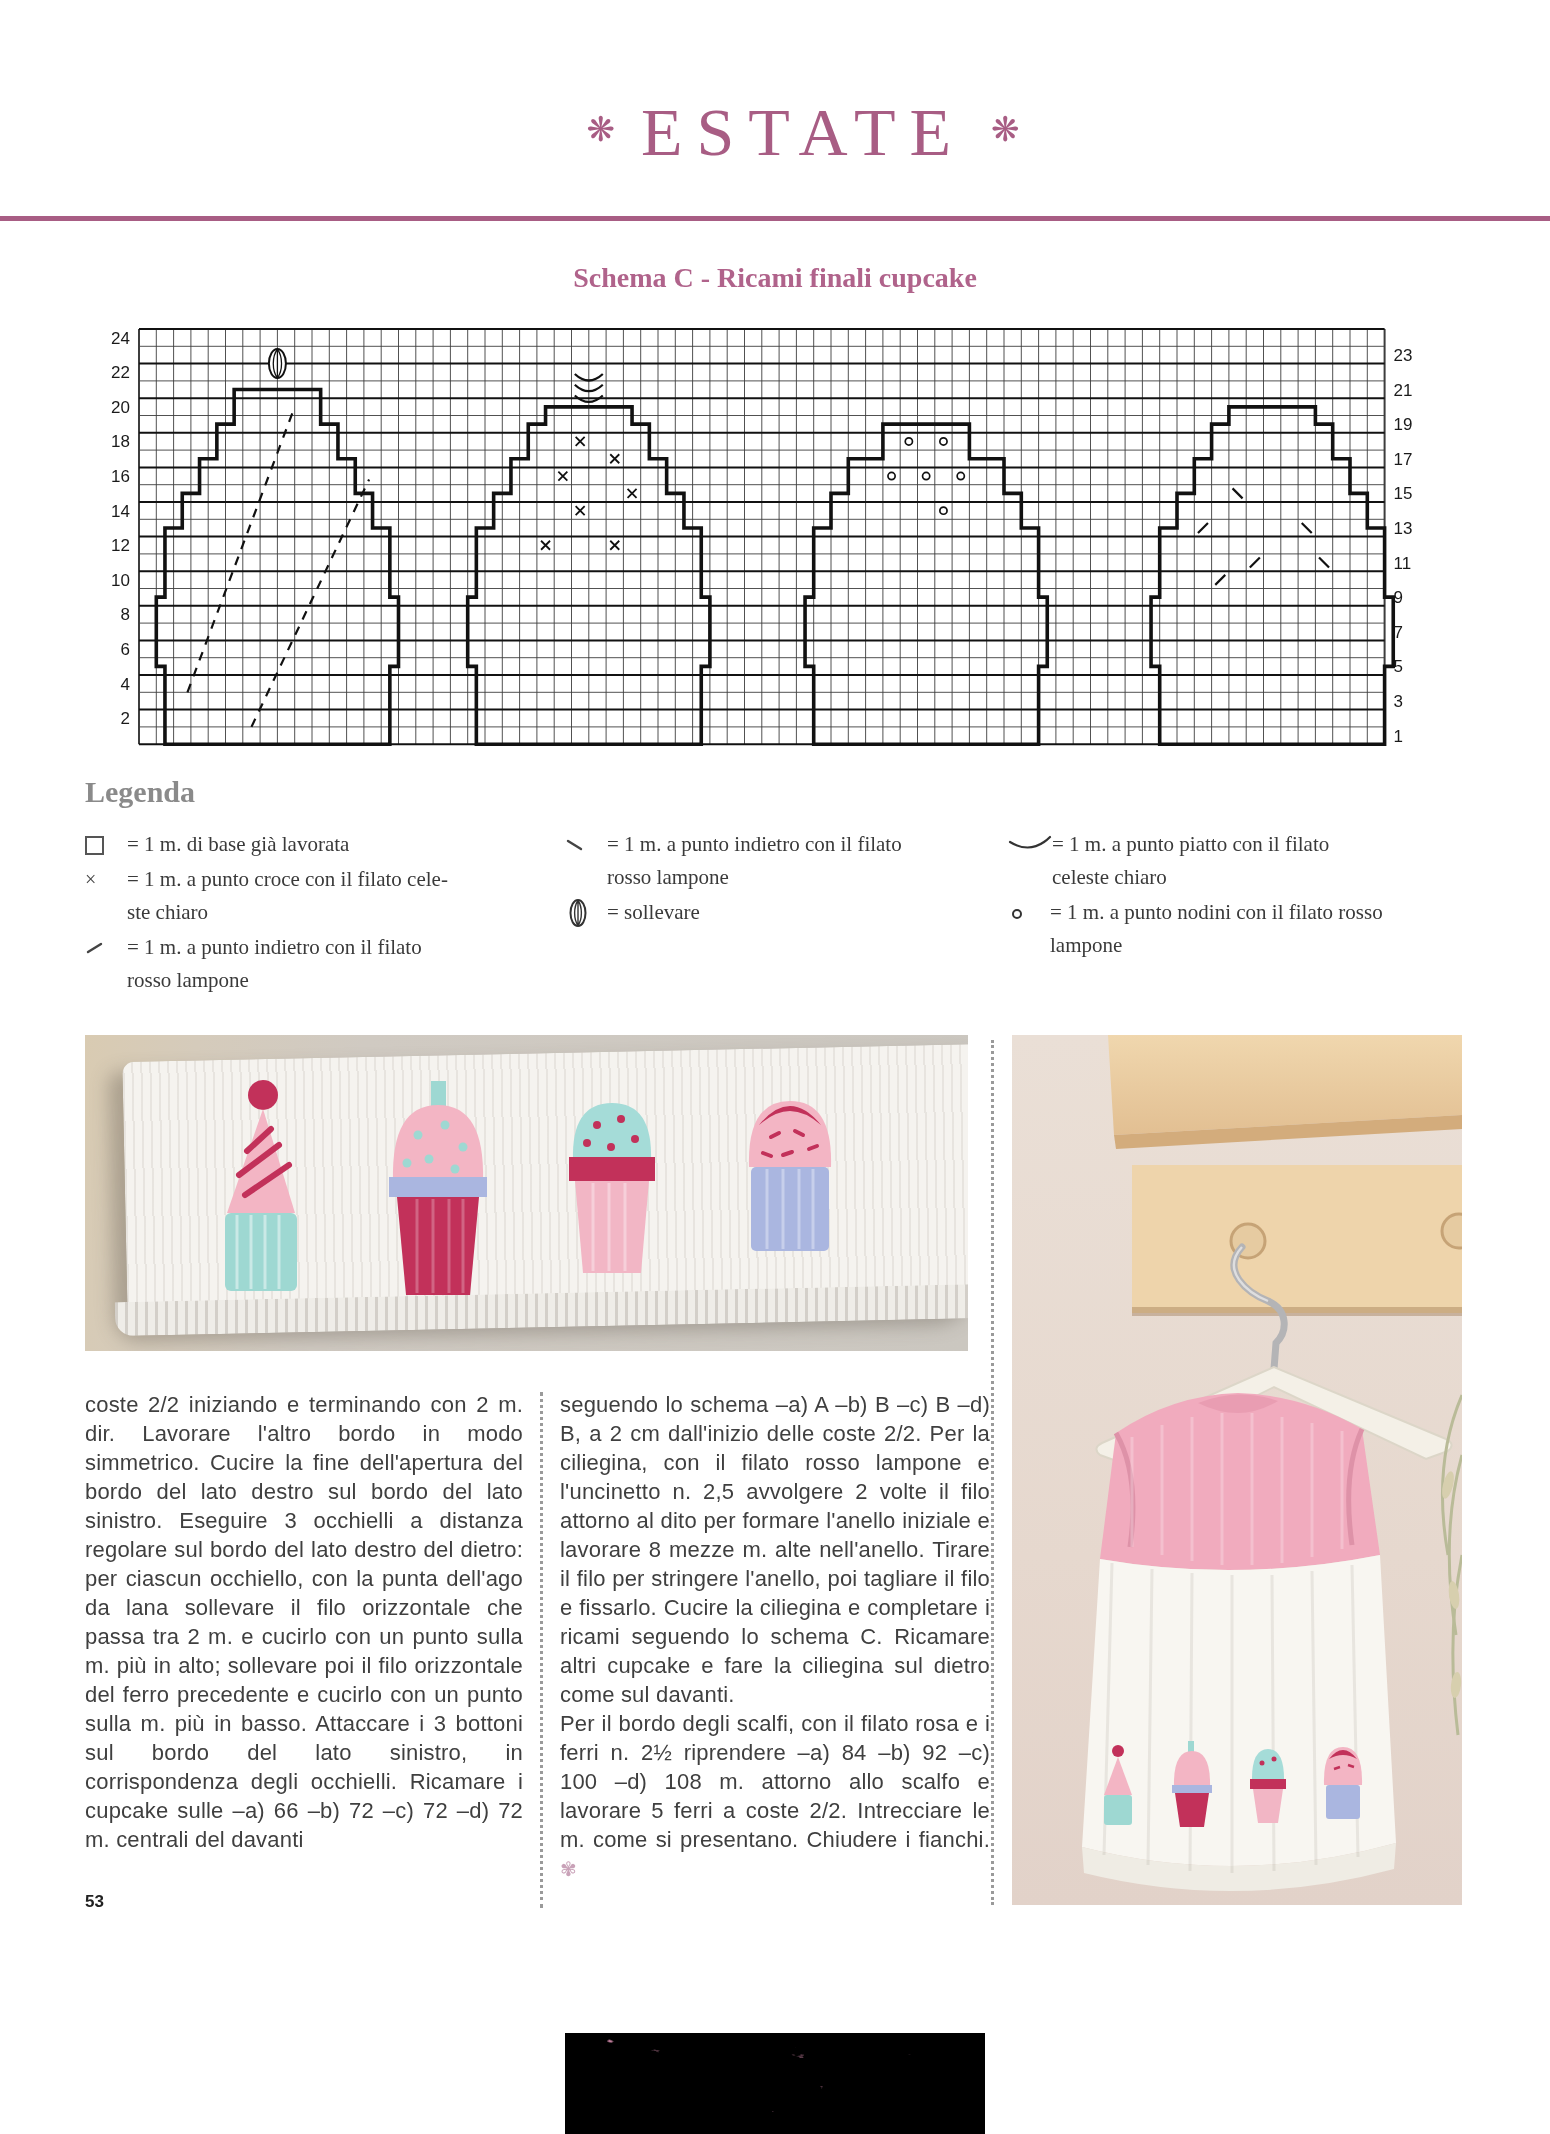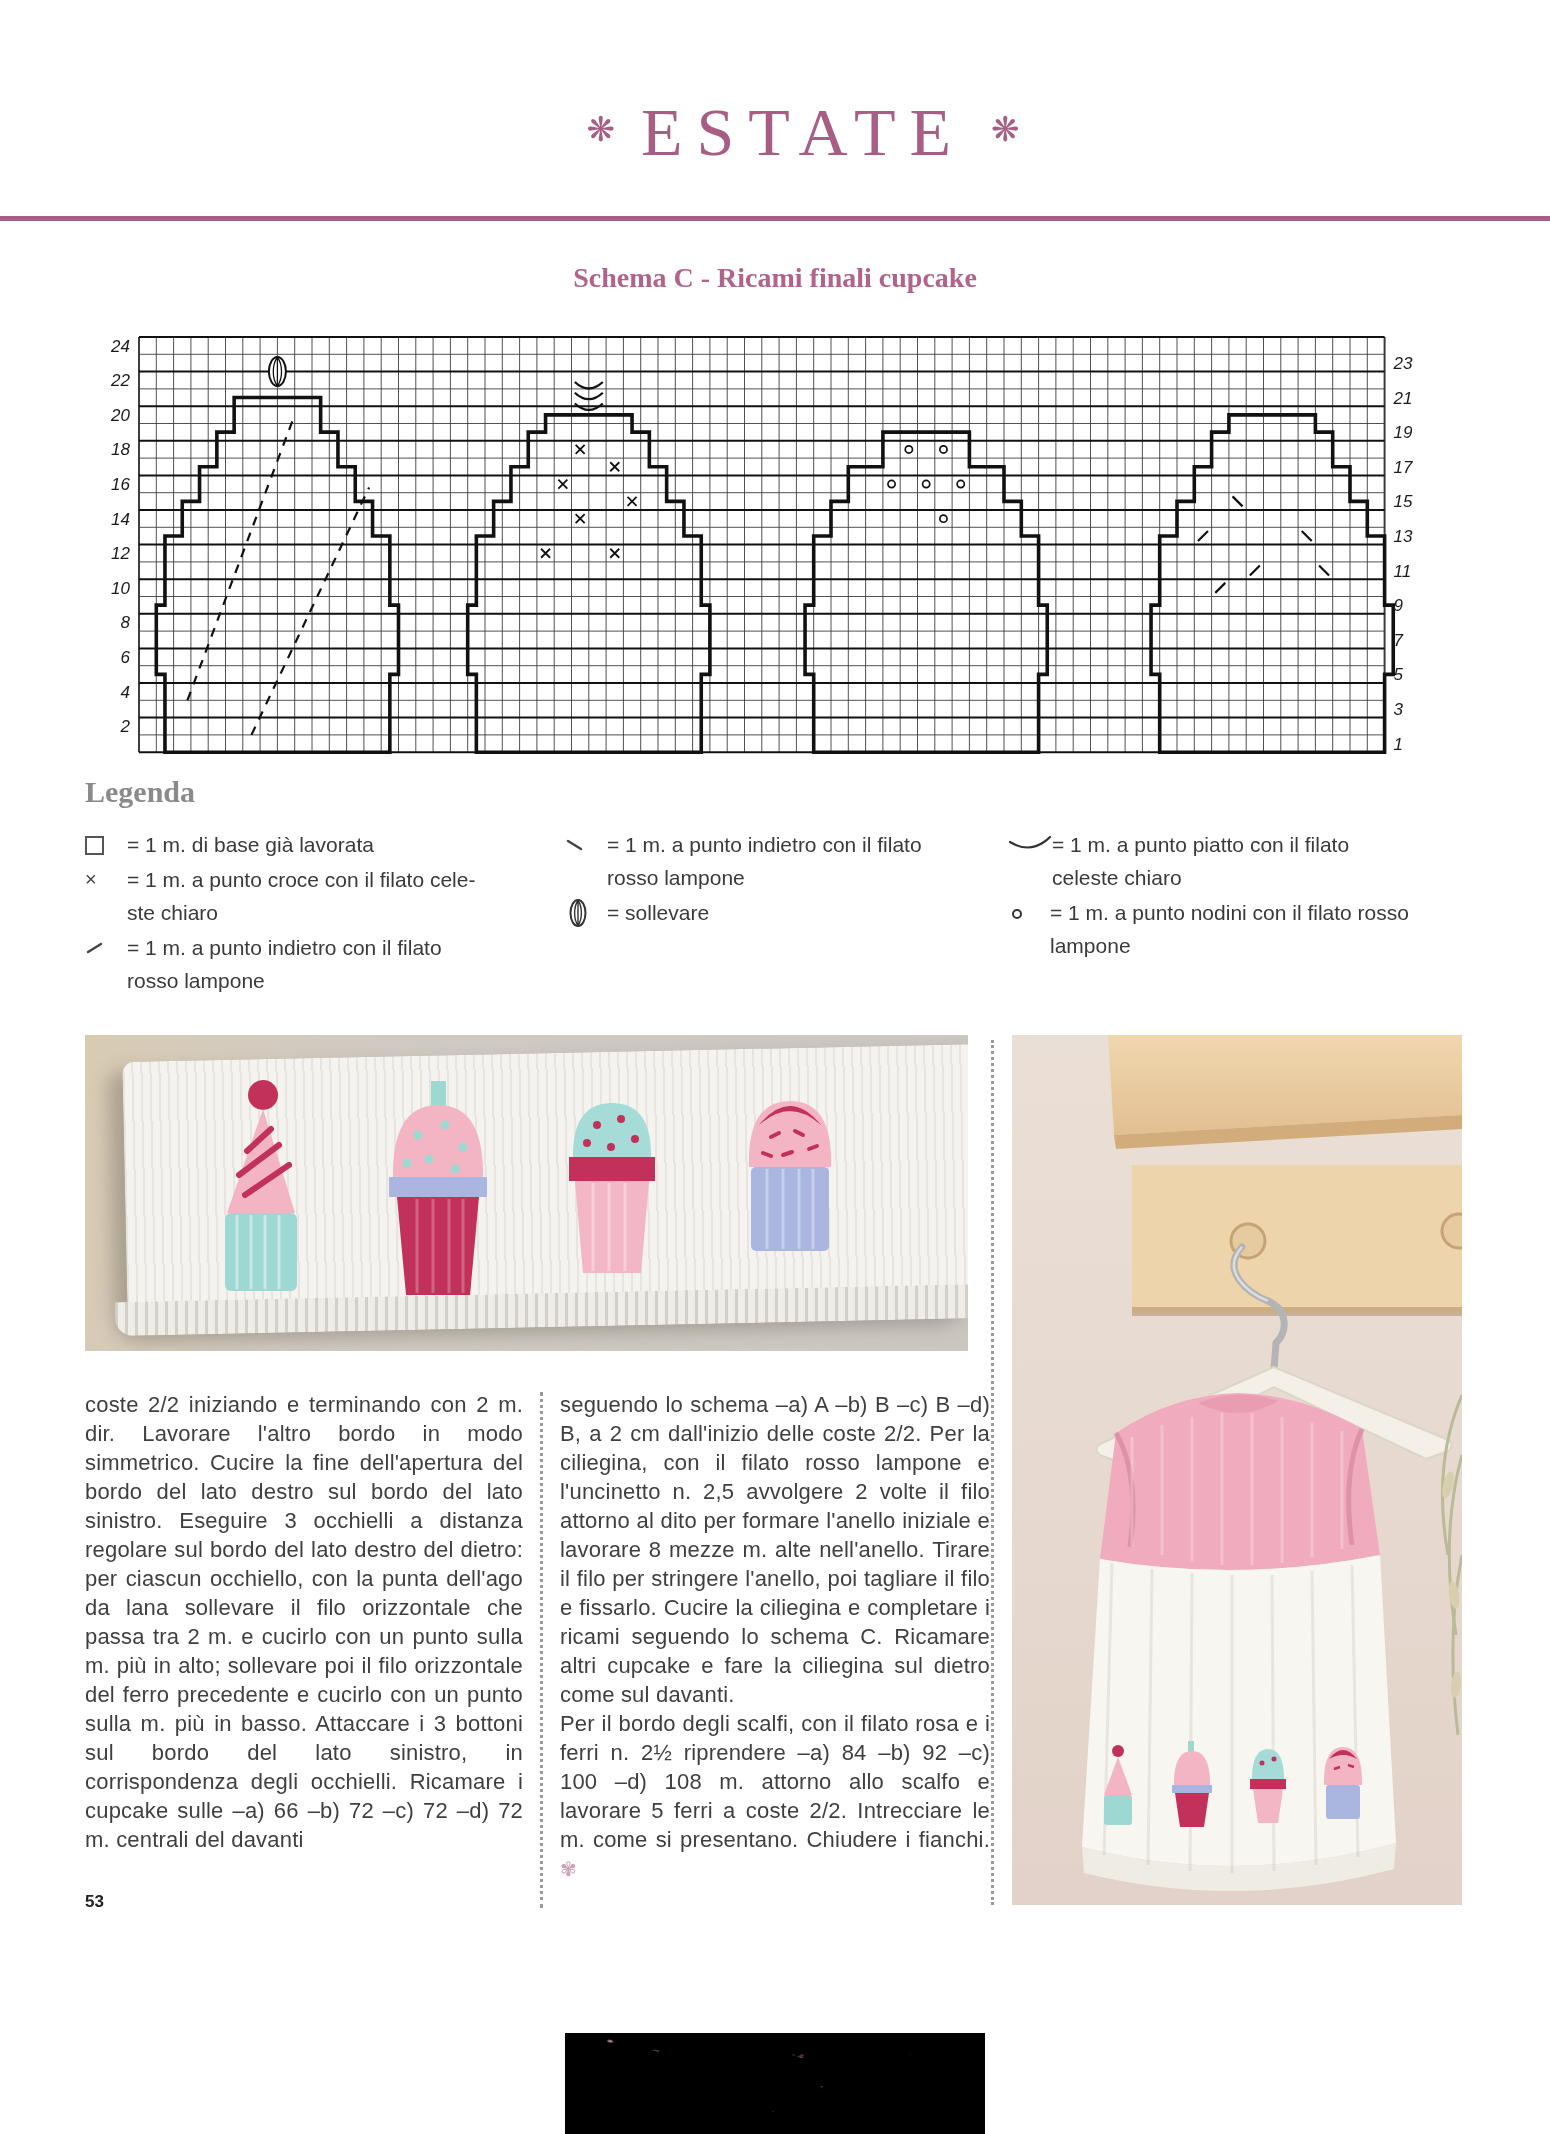--- a/index.html
+++ b/index.html
@@ -9,25 +9,25 @@
   .masthead{position:absolute;top:98px;left:0;width:1550px;text-align:center;
             color:#a85d84;white-space:nowrap;margin-left:28px;}
   .masthead .orn{font-size:34px;vertical-align:14px;letter-spacing:0;}
   .masthead .mast-title{display:inline-block;margin:0 26px;font-family:"Liberation Serif",serif;
             font-weight:400;font-size:68px;letter-spacing:14px;line-height:1;}
   .rule{position:absolute;top:216px;left:0;width:1550px;height:5px;background:#a85d84;}
   
   .schema-title{position:absolute;top:262px;left:0;width:1550px;text-align:center;
             font-family:"Liberation Serif",serif;font-weight:700;font-size:28px;color:#b0638b;margin:0;}
   
-  .chart{position:absolute;left:69px;top:323px;width:1411px;height:446px;font-style:italic;}
+  .chart{position:absolute;left:69px;top:315px;width:1411px;height:446px;}
   
   .legend-heading{position:absolute;left:85px;top:775px;margin:0;
             font-family:"Liberation Serif",serif;font-weight:700;font-size:30px;color:#8a8a8a;}
-  .leg-col{position:absolute;top:828px;}
+  .leg-col{position:absolute;top:828px;font-family:Liberation Serif, serif;}
   .leg-col.c1{left:85px;width:400px;}
   .leg-col.c2{left:565px;width:400px;}
   .leg-col.c3{left:1008px;width:450px;}
   .leg-item{display:flex;align-items:flex-start;margin-bottom:2px;}
   .leg-item .sym{flex:0 0 42px;display:flex;justify-content:flex-start;align-items:center;
             height:33px;color:#444;}
   .leg-item .txt{white-space:pre-line;font-size:21px;line-height:33px;color:#3a3a3a;}
   .sym-square{width:15px;height:15px;border:2px solid #555;margin-top:2px;}
   .sym-x{font-size:20px;line-height:33px;}
   

